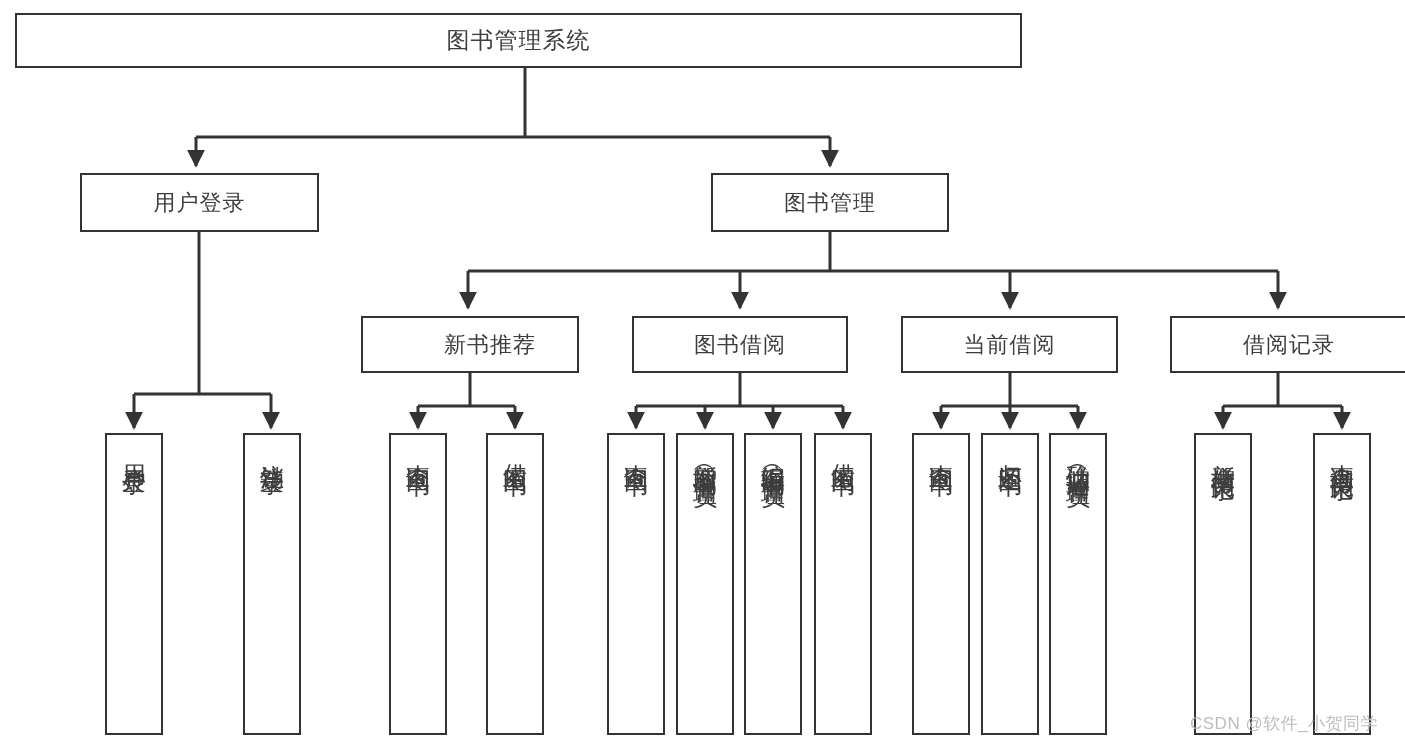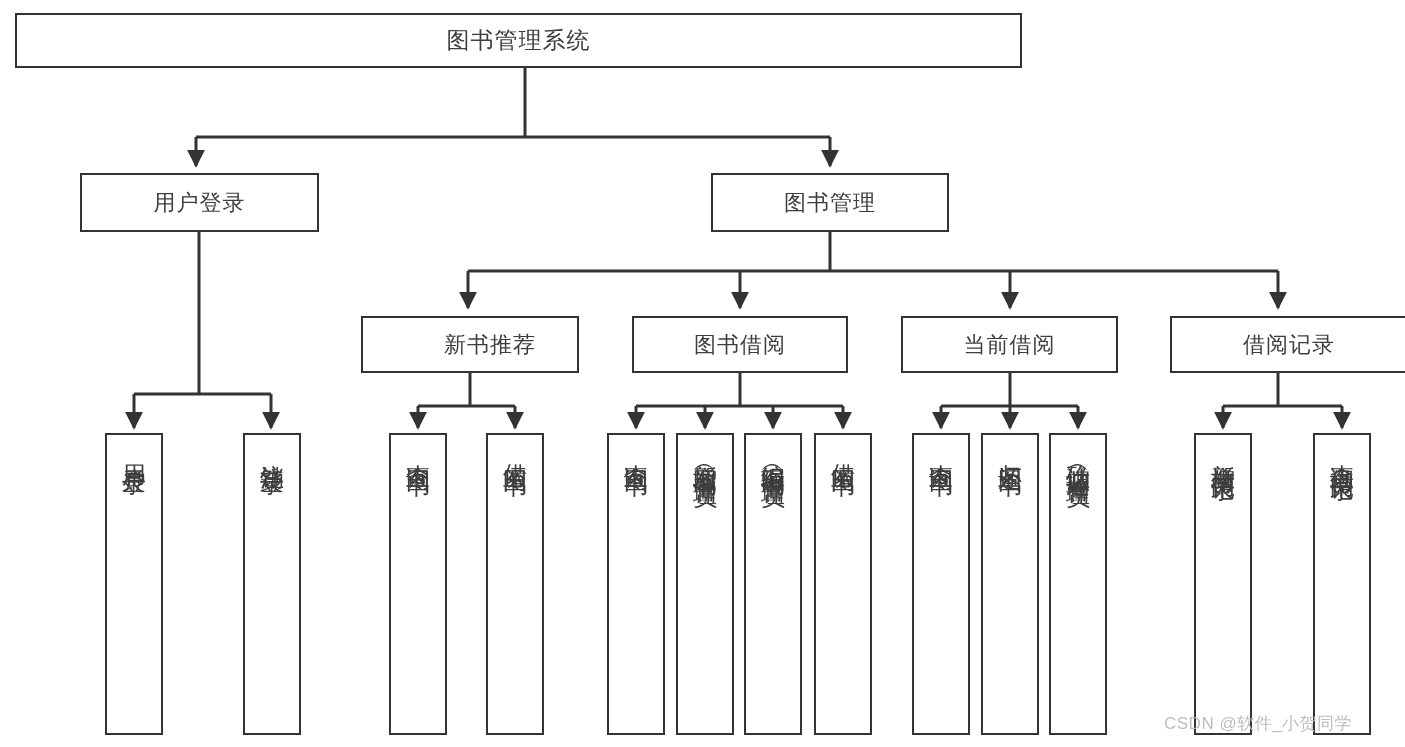--- a/index.html
+++ b/index.html
@@ -53,21 +53,21 @@
   }
   .node.vert .label{
     writing-mode:vertical-rl;
     text-orientation:upright;
     font-size:24px;
     letter-spacing:3px;
     line-height:1;
   }
   .watermark{
     position:absolute;
-    left:1164px;
+    left:1190px;
     top:712px;
     font-size:17px;
     color:#bdbdbd;
     letter-spacing:0.5px;
     z-index:5;
     white-space:nowrap;
     font-family:"Liberation Sans","DejaVu Sans",sans-serif;
   }
 </style>
 </head>

